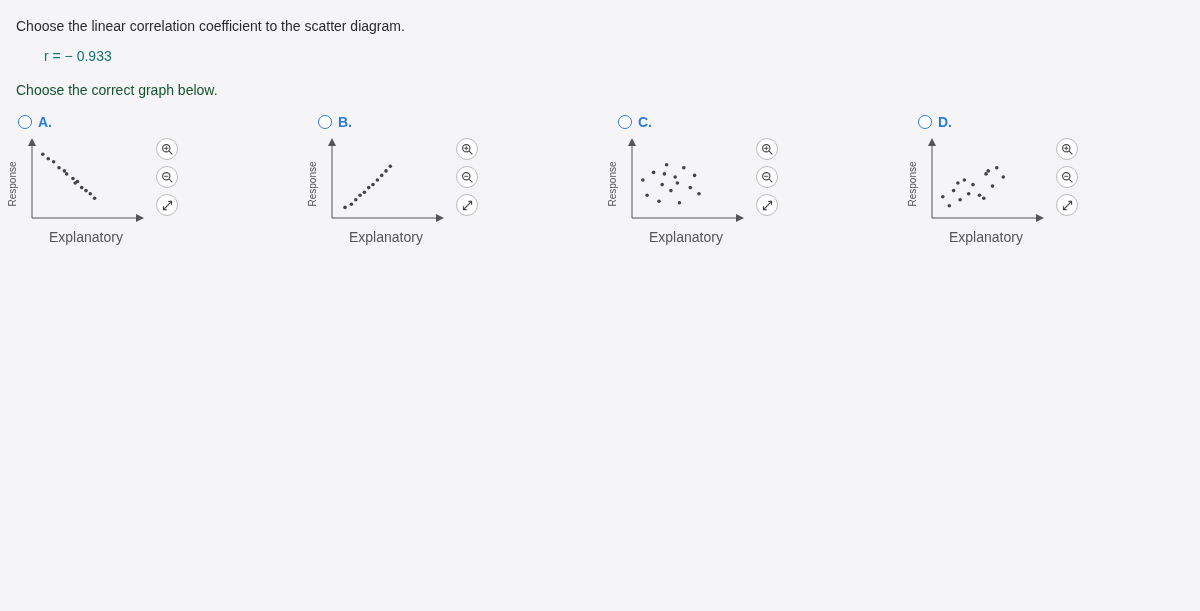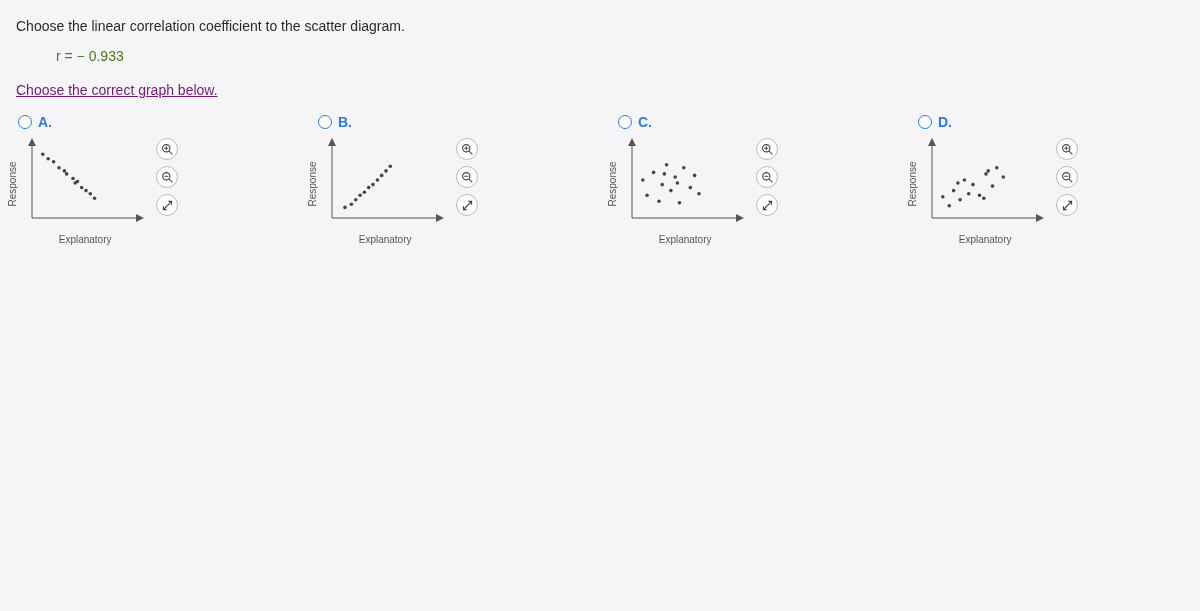--- a/index.html
+++ b/index.html
@@ -6,22 +6,22 @@
   body {
     font-family: Arial, sans-serif;
     background: #f5f5f7;
     width: 1200px;
     height: 611px;
     padding: 18px 16px;
     color: #333;
     font-size: 14px;
   }
   .question-text { margin-bottom: 14px; color: #2a2a2a; }
-  .coeff { margin-left: 40px; margin-bottom: 18px; color: #4d7c0f; }
-  .instruction { margin-bottom: 16px; color: #701a75; text-decoration: underline; }
+  .coeff { margin-left: 28px; margin-bottom: 18px; color: #0f766e; }
+  .instruction { margin-bottom: 16px; color: #14532d; }
   .choices {
     display: flex;
     gap: 40px;
     margin-top: 6px;
     padding-left: 2px;
   }
   .choice {
     display: flex;
     flex-direction: column;
     width: 260px;
@@ -56,21 +56,21 @@
     transform: translate(-50%, -50%) rotate(-90deg);
     font-size: 10px;
     color: #555;
     white-space: nowrap;
   }
   .x-axis-label {
     position: absolute;
     bottom: -14px;
     left: 50%;
     transform: translateX(-46%);
-    font-size: 10px;
+    font-size: 14px;
     color: #555;
     margin-top: 17px;
   }
   svg.scatter { display: block; }
   .axis-line { stroke: #555; stroke-width: 1; }
   .arrow { fill: #555; }
   .point { fill: #444; }
   .tools {
     display: flex;
     flex-direction: column;

